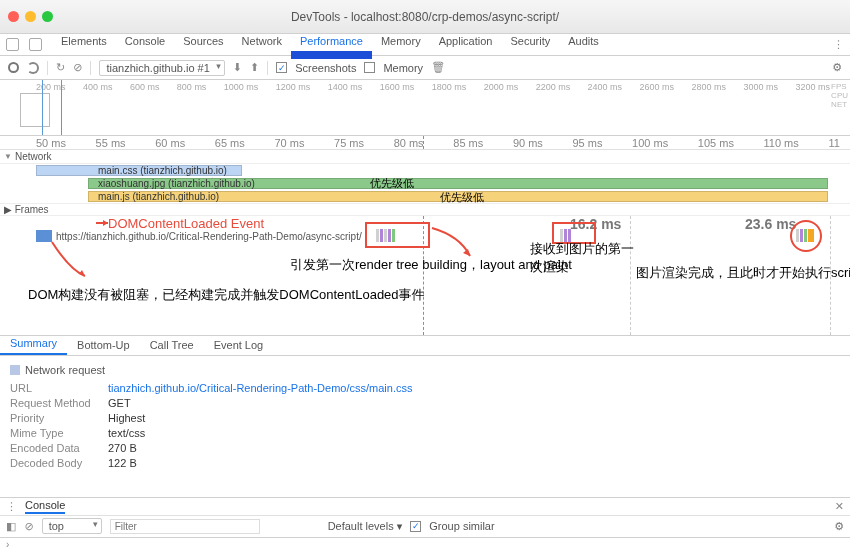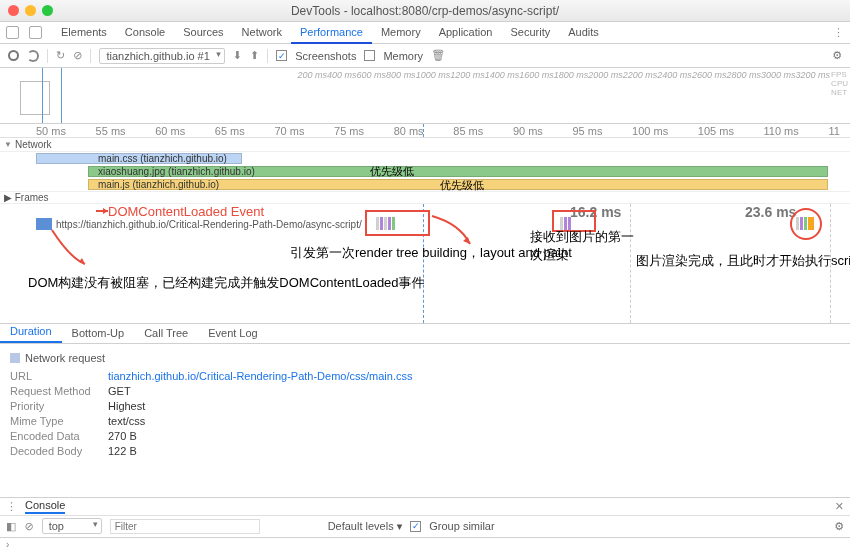--- a/index.html
+++ b/index.html
@@ -1,47 +1,47 @@
 <!DOCTYPE html>
 <html><head>
 <meta charset="utf-8">
 <style>
   * { box-sizing: border-box; margin: 0; padding: 0; font-family: -apple-system, "Helvetica Neue", Arial, sans-serif; }
   body { background: #fff; width: 850px; height: 551px; overflow: hidden; position: relative; font-size: 11px; color: #333; }
 
   
-  .titlebar { height: 22px; background: linear-gradient(#f6f6f6,#e8e8e8); border-bottom:1px solid #d0d0d0; display:flex; align-items:center; padding:0 8px; position:relative; }
+  .titlebar { height: 34px; background: linear-gradient(#f6f6f6,#e8e8e8); border-bottom:1px solid #d0d0d0; display:flex; align-items:center; padding:0 8px; position:relative; }
   .traffic { display:flex; gap:6px; }
   .traffic span { width:11px; height:11px; border-radius:50%; display:inline-block;}
   .tr-close{background:#ff5f57;} .tr-min{background:#febc2e;} .tr-max{background:#28c840;}
   .title { position:absolute; left:0; right:0; text-align:center; font-size:12px; color:#555;}
 
   
   .toolbar1 { height:22px; border-bottom:1px solid #d0d0d0; display:flex; align-items:center; padding:0 6px; gap:10px;}
   .toolbar1 .sq{width:13px;height:13px;border:1px solid #aaa;border-radius:2px;}
   .tabs { display:flex; gap:0; font-size:11px;}
   .tab { padding:4px 9px; color:#555; cursor:default;}
-  .tab.active { color:#1a73e8; border-bottom:2px solid #1d4ed8;}
+  .tab.active { color:#1a73e8; border-bottom:8px solid #1d4ed8;}
   .toolbar1 .right { margin-left:auto; display:flex; gap:10px; color:#888;}
 
   
   .toolbar2 { height:24px; border-bottom:1px solid #d0d0d0; display:flex; align-items:center; padding:0 8px; gap:8px; font-size:11px; color:#555;}
   .rec{width:11px;height:11px;border-radius:50%;border:2px solid #777;}
   .reload{width:12px;height:12px;border:2px solid #888;border-radius:50%;border-left-color:transparent;position:relative;}
   .sep{width:1px;height:14px;background:#ddd;}
   .dropdown{border:1px solid #ccc;padding:1px 14px 1px 6px;border-radius:2px;background:#fff;position:relative;}
   .dropdown::after{content:"▾";position:absolute;right:3px;top:0;font-size:9px;color:#777;}
   .chk{width:11px;height:11px;border:1px solid #888;display:inline-flex;align-items:center;justify-content:center;font-size:9px;color:#1a73e8;background:#fff}
   .chk.checked::before{content:"✓";}
   .trash{color:#888;}
   .gear{margin-left:auto;color:#777;}
 
   
   .overview { height:56px; border-bottom:1px solid #d0d0d0; position:relative; background:#fff; color:#aaa; font-size:9px;}
-  .overview .ticks{position:absolute;top:2px;left:36px;right:20px;display:flex;justify-content:flex-end;font-style:italic;}
+  .overview .ticks{position:absolute;top:2px;left:36px;right:20px;display:flex;justify-content:space-between;}
   .overview .rightlab{position:absolute;right:2px;top:2px;display:flex;flex-direction:column;gap:0;font-size:8px;color:#bbb;line-height:9px;}
   .overview .thumbs{position:absolute;left:20px;top:13px;width:30px;height:34px;border:1px solid #bbb;background:#fff;}
   .overview .selrange{position:absolute;top:0;bottom:0;border-left:1.5px solid #5b9bd5;border-right:1.5px solid #5b9bd5;}
 
   
   .ruler2{height:14px;border-bottom:1px solid #e0e0e0;position:relative;font-size:11px;color:#888;}
   .ruler2 .ticks{position:absolute;left:36px;right:10px;top:1px;display:flex;justify-content:space-between;}
   .ruler2 .blueline{position:absolute;top:0;bottom:0;left:423px;width:0;border-left:1px dashed #5b9bd5;}
 
   
@@ -263,21 +263,21 @@
       <path d="M40 30 l-2 -7 l-5 4 z" fill="#e74c3c"></path>
     </svg>
 
   <div class="annot" style="left:28px;top:70px">DOM构建没有被阻塞，已经构建完成并触发DOMContentLoaded事件</div>
   <div class="annot" style="left:290px;top:40px">引发第一次render tree building，layout and paint</div>
   <div class="annot" style="left:530px;top:24px;width:110px;white-space:normal">接收到图片的第一次渲染</div>
   <div class="annot" style="left:636px;top:48px">图片渲染完成，且此时才开始执行script</div>
 </div>
 
 <div class="sumtabs">
-  <div class="sumtab active">Duration</div>
+  <div class="sumtab active">Summary</div>
   <div class="sumtab">Bottom-Up</div>
   <div class="sumtab">Call Tree</div>
   <div class="sumtab">Event Log</div>
 </div>
 
 <div class="sumbody">
   <div class="sumttl">
       <span class="sw"></span>
       <span>Network request</span>
     </div>

